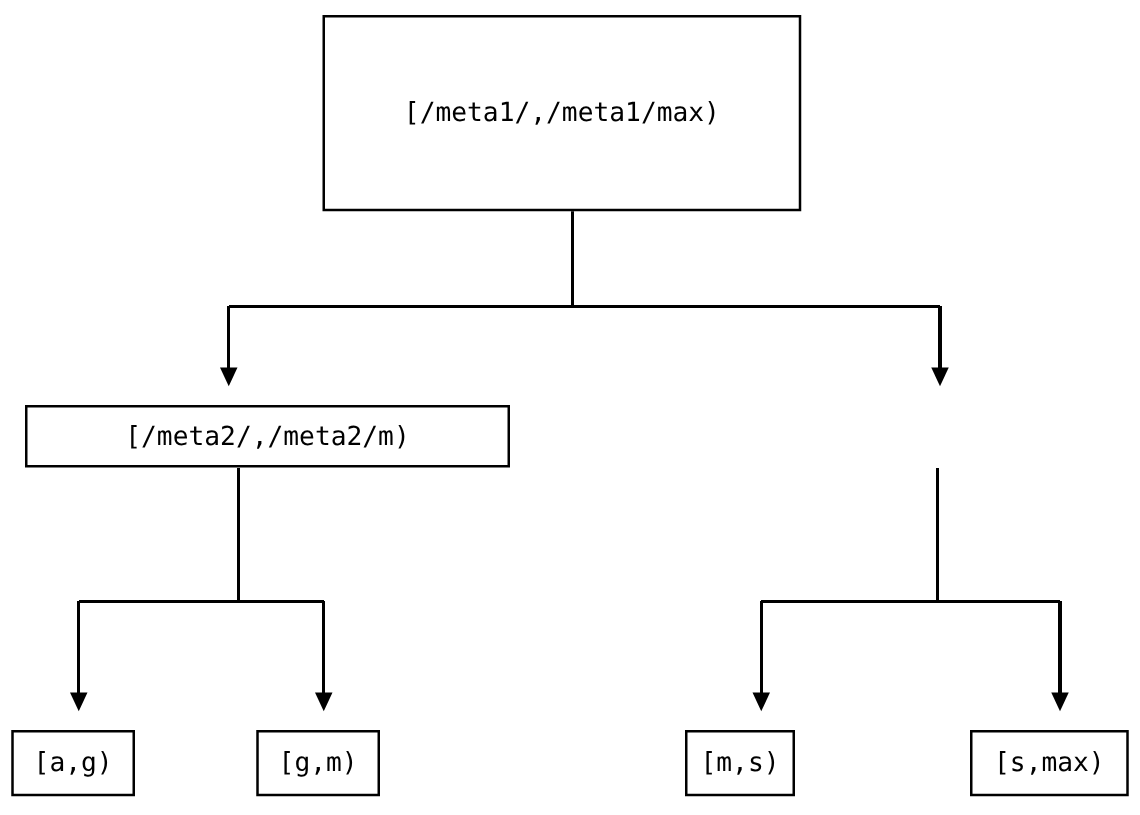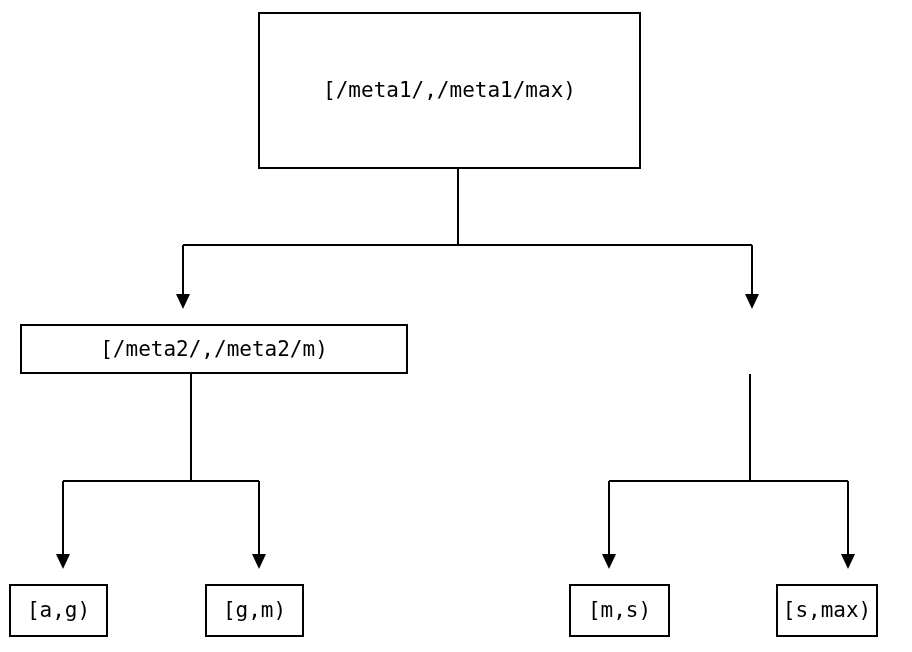--- a/index.html
+++ b/index.html
@@ -74,29 +74,29 @@
     width: 99px;
     height: 53px;
   }
   #node-leaf-gm {
     left: 205px;
     top: 584px;
     width: 99px;
     height: 53px;
   }
   #node-leaf-ms {
-    left: 569px;
+    left: 548px;
     top: 584px;
-    width: 101px;
+    width: 88px;
     height: 53px;
   }
   #node-leaf-smax {
     left: 776px;
     top: 584px;
-    width: 102px;
+    width: 127px;
     height: 53px;
   }
   .edge-line {
     stroke: #000000;
     stroke-width: 2.6;
     fill: none;
     shape-rendering: crispEdges;
   }
   .arrow-head {
     fill: #000000;

